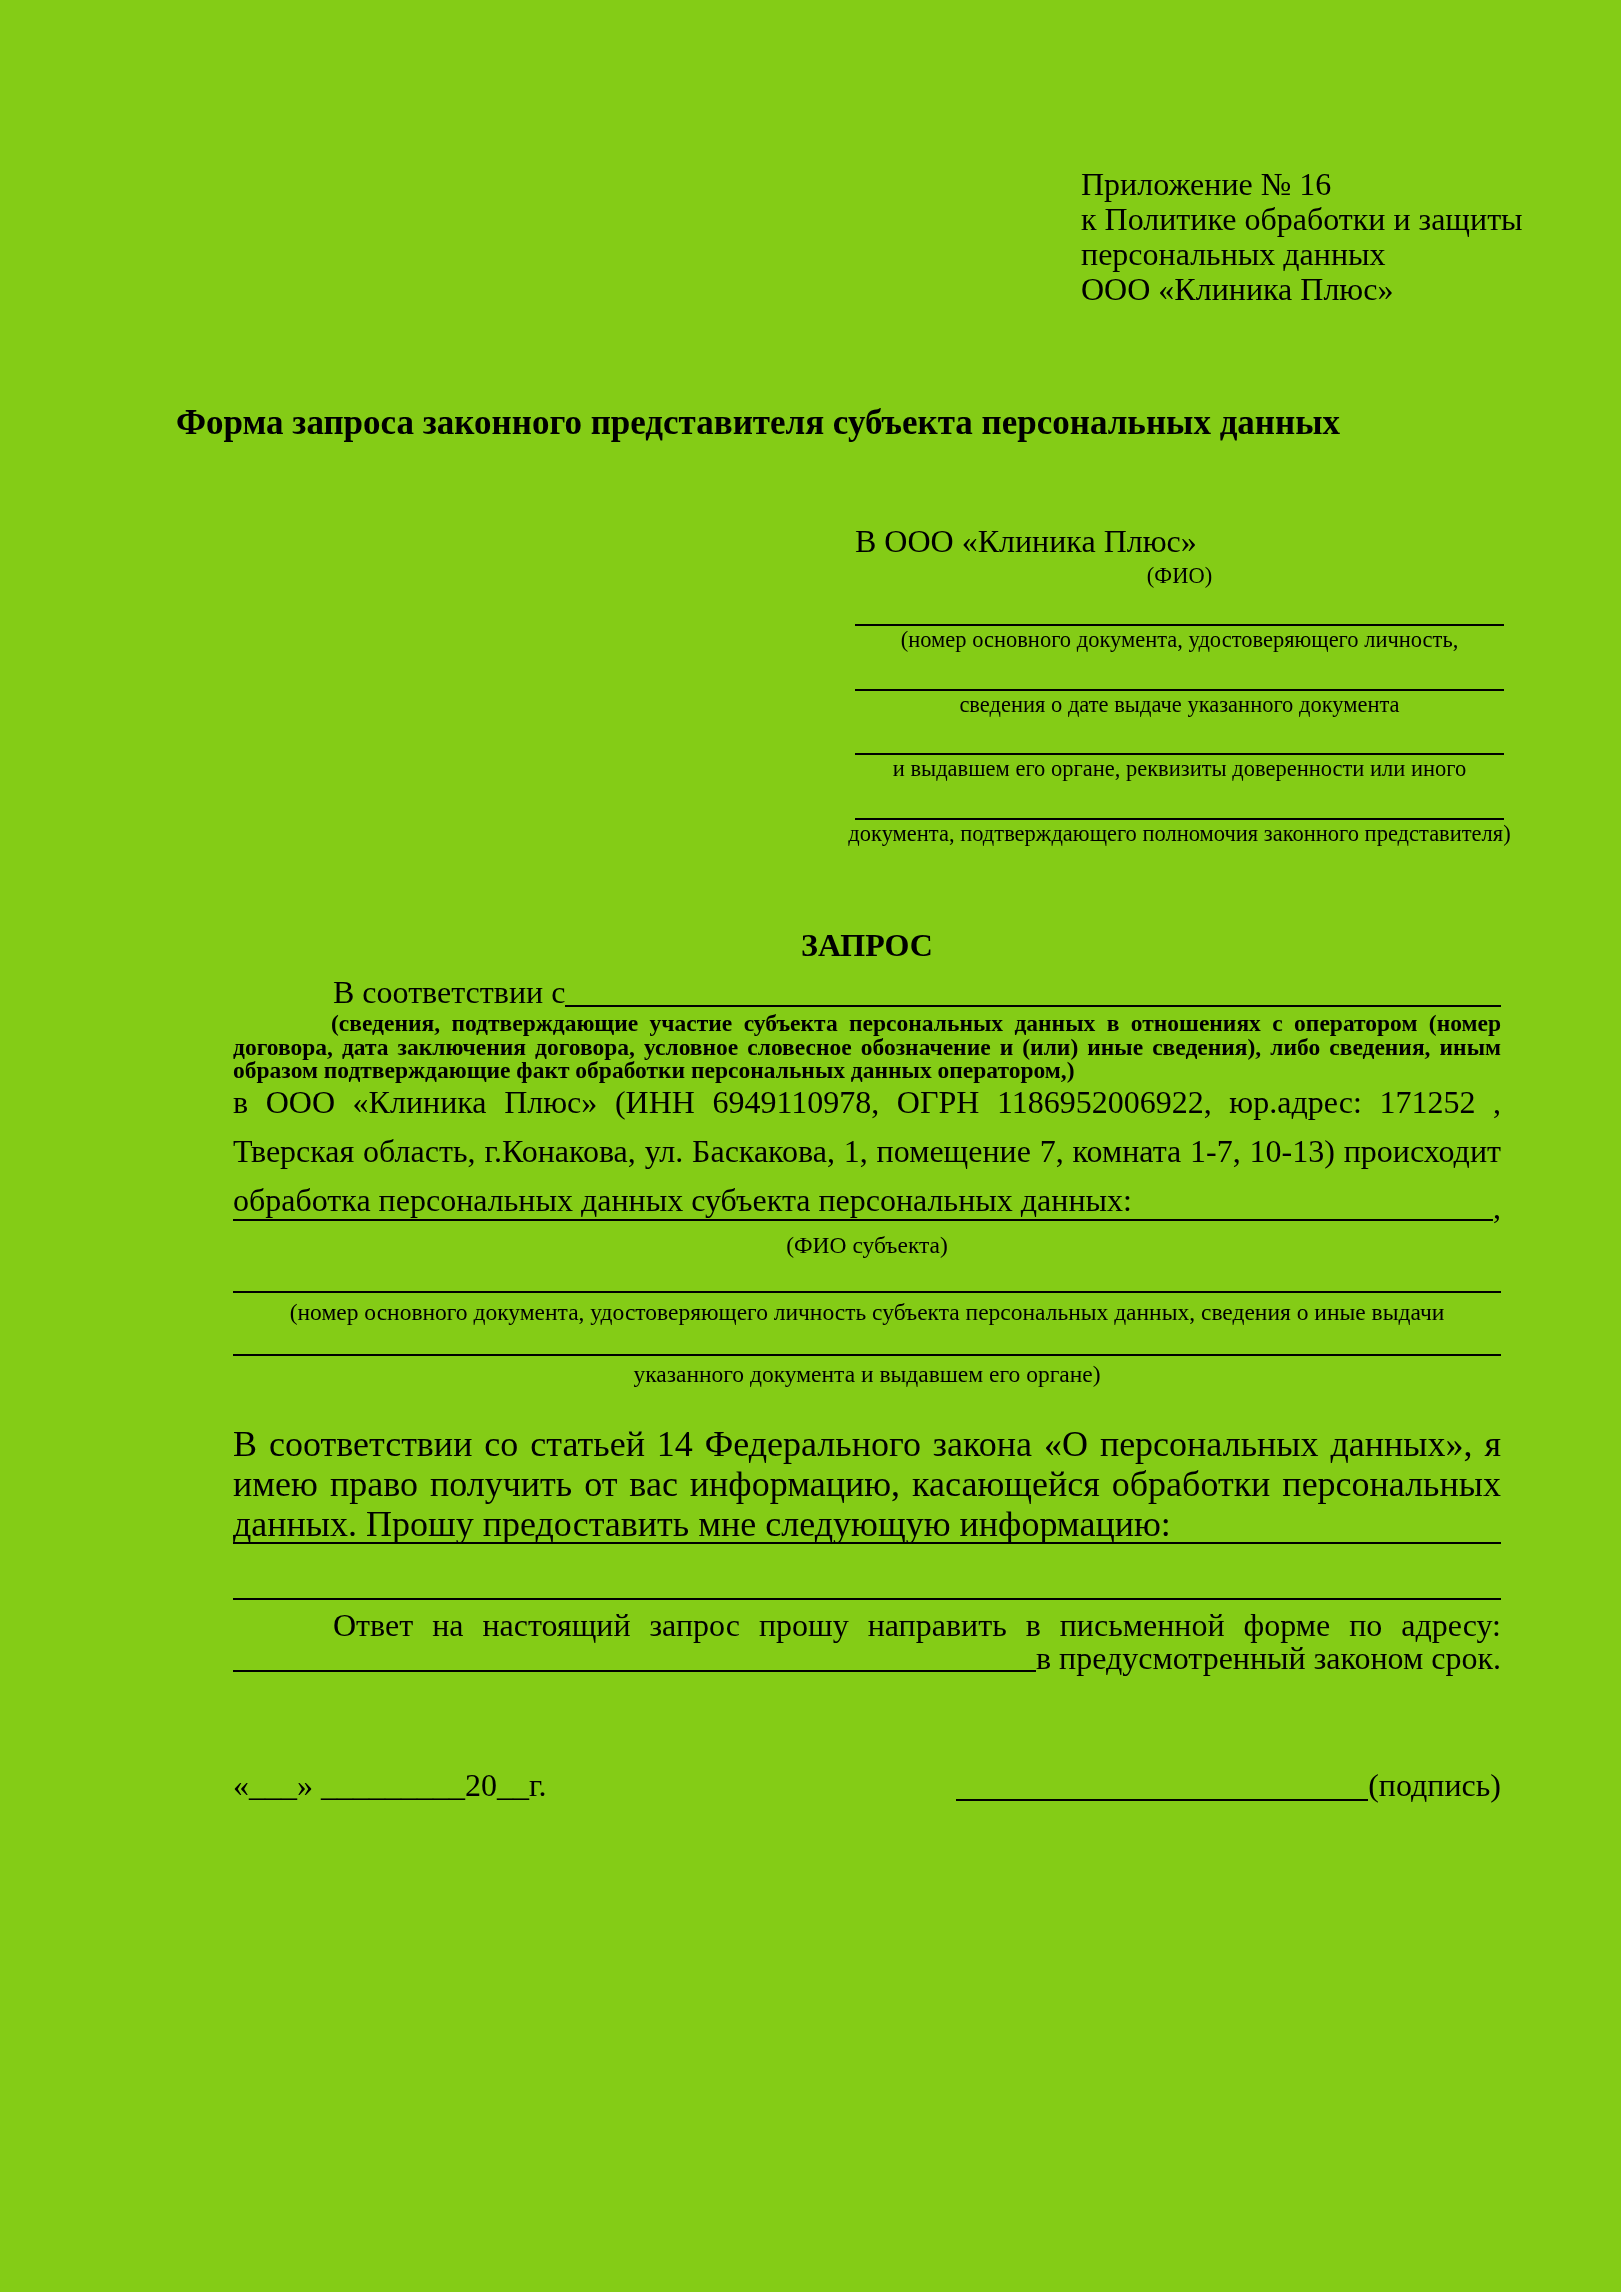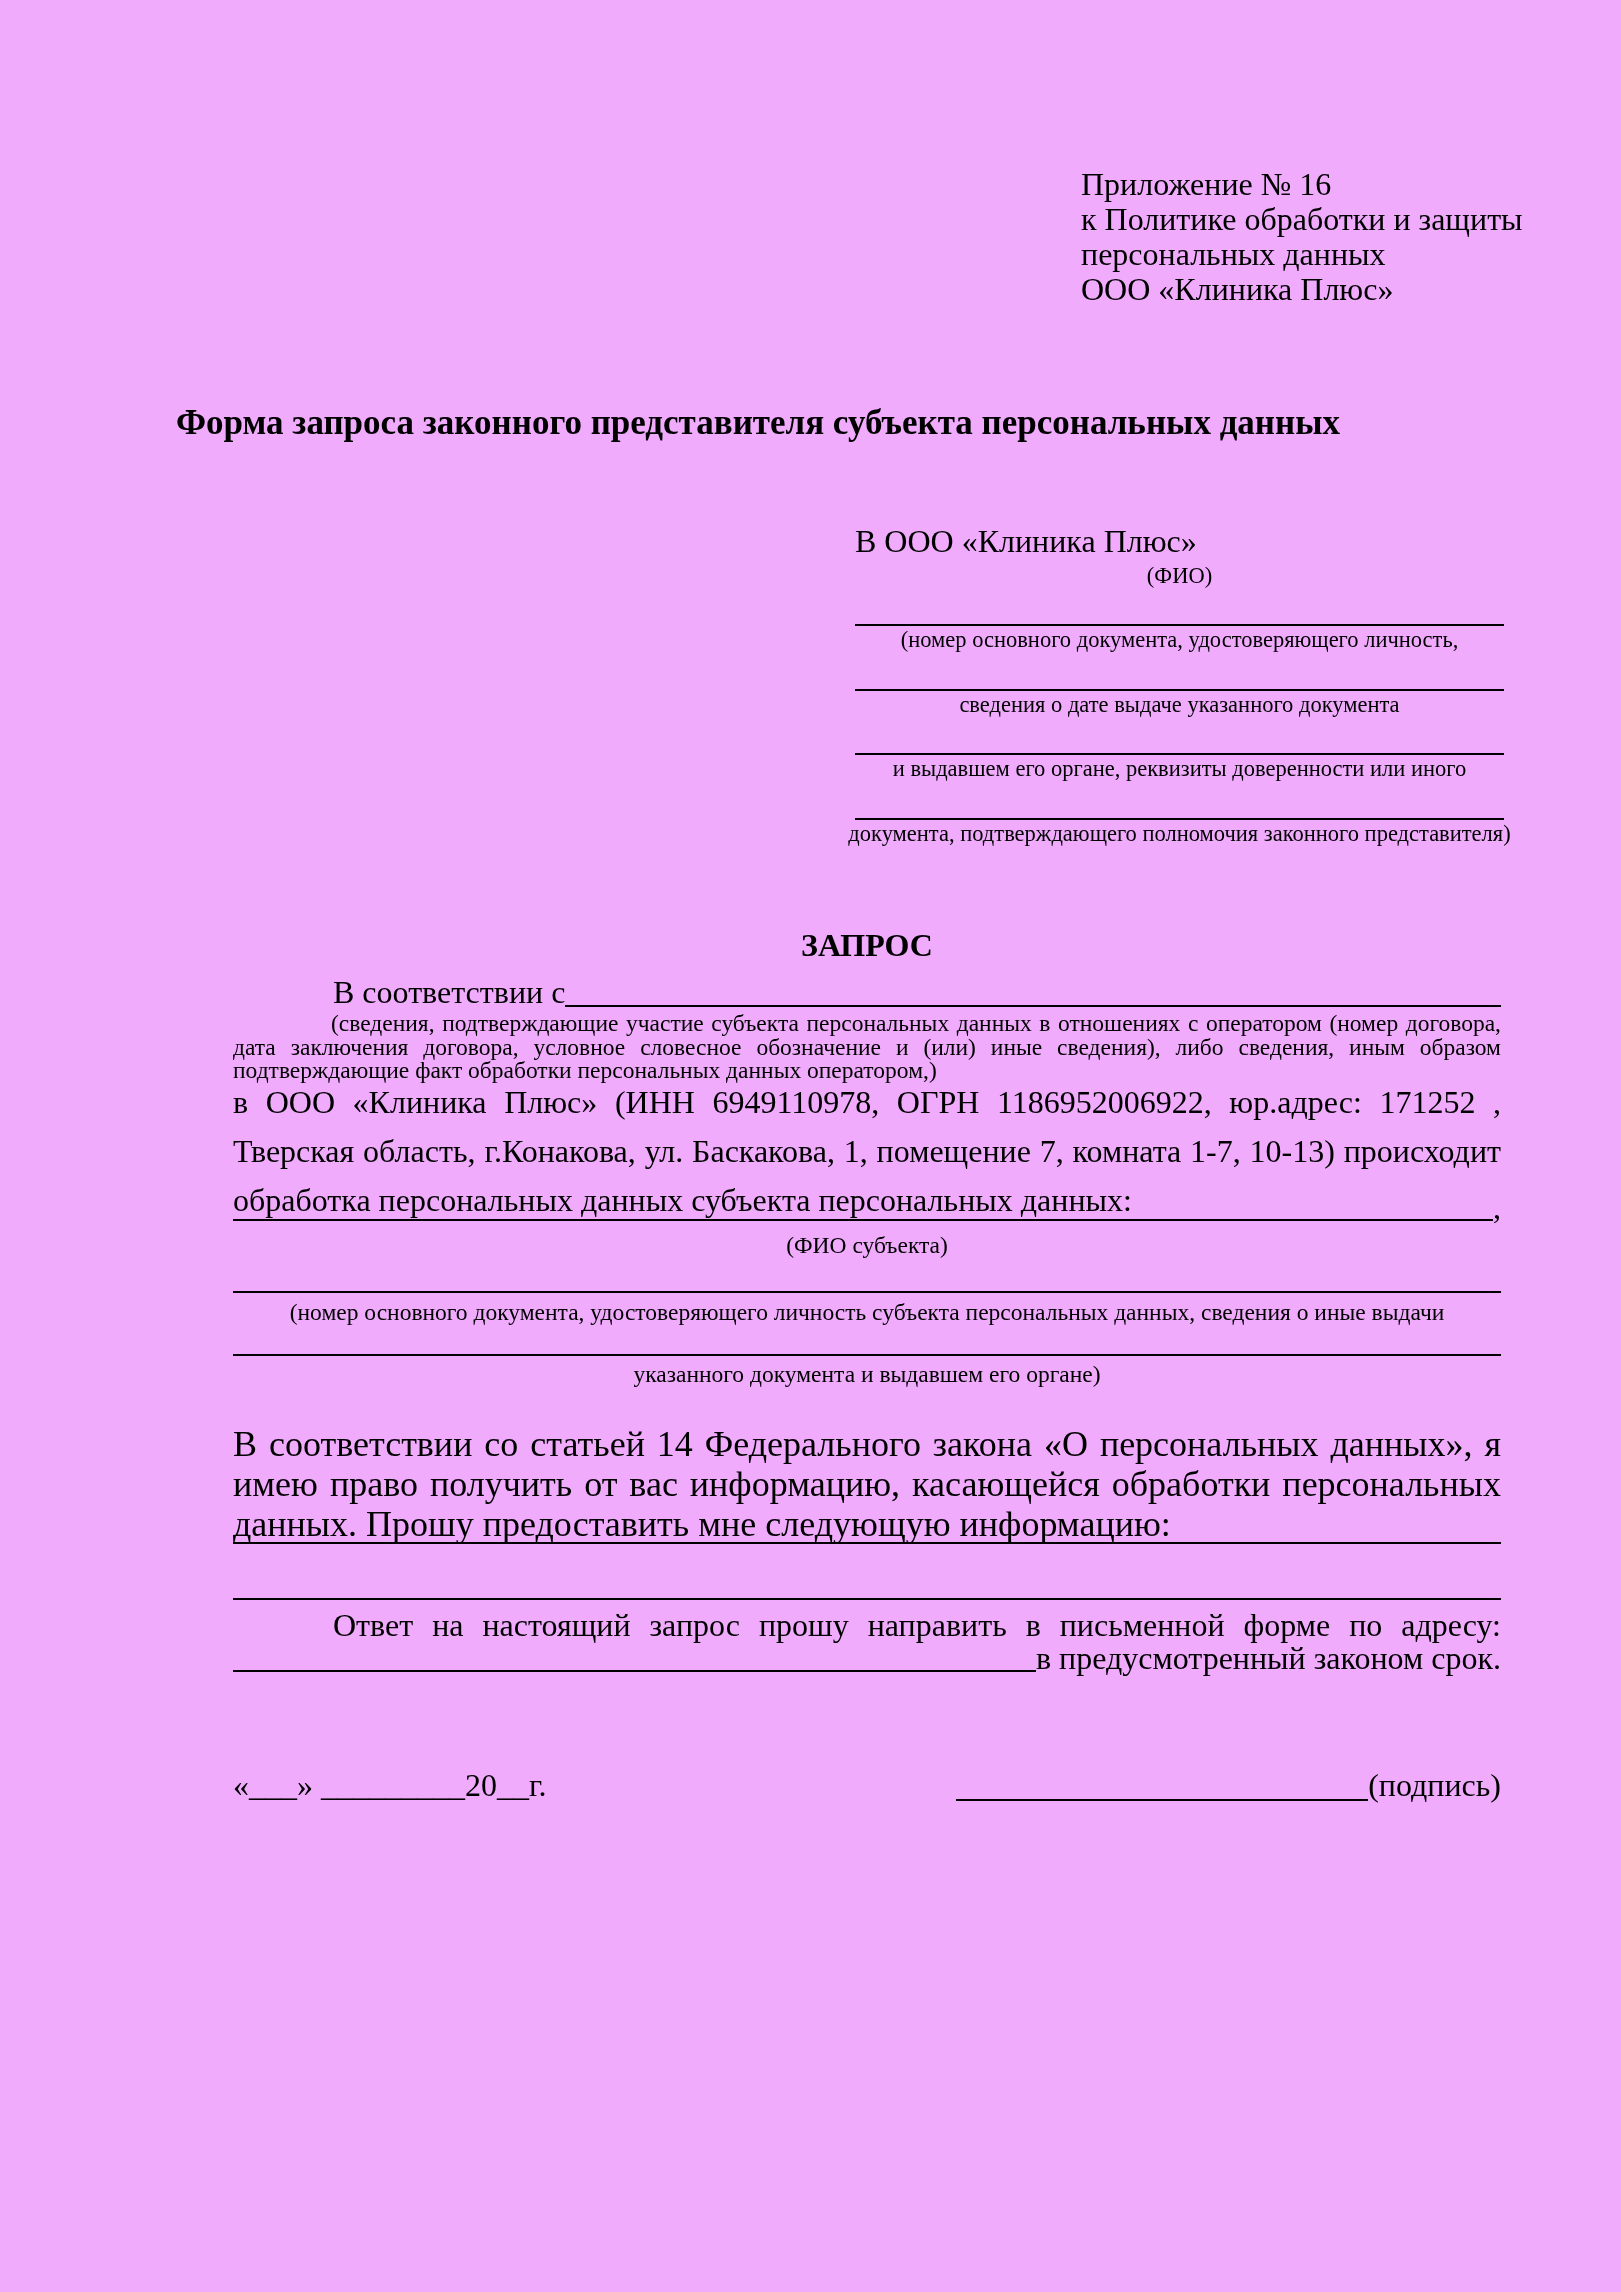--- a/index.html
+++ b/index.html
@@ -1,17 +1,17 @@
 <!DOCTYPE html>
 <html><head>
 <meta charset="utf-8">
 <style>
   html, body { margin:0; padding:0; background:#ffffff; }
   .page {
-    position:relative; width:1621px; height:2293px; background:#f0abfc;
+    position:relative; width:1621px; height:2293px; background:#84cc16;
     font-family:"Liberation Serif","DejaVu Serif",serif; color:#000000;
     overflow:hidden;
   }
   .abs { position:absolute; }
 
   
   .appendix { left:1081px; top:167px; font-size:32px; line-height:35px; white-space:nowrap; }
 
   
   .title { left:176px; top:400px; width:1325px; text-align:left; font-weight:bold; font-size:35px; line-height:46px; }
@@ -24,21 +24,21 @@
   .from-label { white-space:pre; }
   .fill { flex:1; border-bottom:2.9px solid #000; margin-bottom:3.9px; }
   .smallcap { font-size:22.5px; line-height:27.4px; display:flex; justify-content:center; white-space:nowrap; }
   .g-line { height:35px; border-bottom:2.9px solid #000; }
 
   
   .bodyblock { left:233px; width:1268px; }
   .zapros { top:927px; text-align:center; font-size:32px; line-height:37px;font-weight:bold; }
   .p1 { top:974px; font-size:32px; line-height:37px; }
   .ind { width:100px; flex:0 0 100px; }
-  .cap1 { top:1012px; font-size:23.5px; line-height:23.5px; text-align:justify; text-indent:98px; }
+  .cap1 { top:1012px; font-size:23.5px; line-height:23.5px; text-align:justify; text-indent:98px;font-weight:bold; }
   .p2 { top:1078px; font-size:32px; line-height:49px; text-align:justify; }
   .subj-row { top:1190px; font-size:32px; line-height:35px; }
   .cap-center { font-size:23.5px; line-height:25.5px; display:flex; justify-content:center; white-space:nowrap; }
   .cap-fio { top:1233px; }
   .fill-div { height:29px; border-bottom:2.9px solid #000; }
   .fillA { top:1262px; }
   .cap-doc1 { top:1300px; }
   .fillB { top:1325px; }
   .cap-doc2 { top:1362px; }
   .p3 { top:1424px; font-size:36px; line-height:40px; text-align:justify; }

